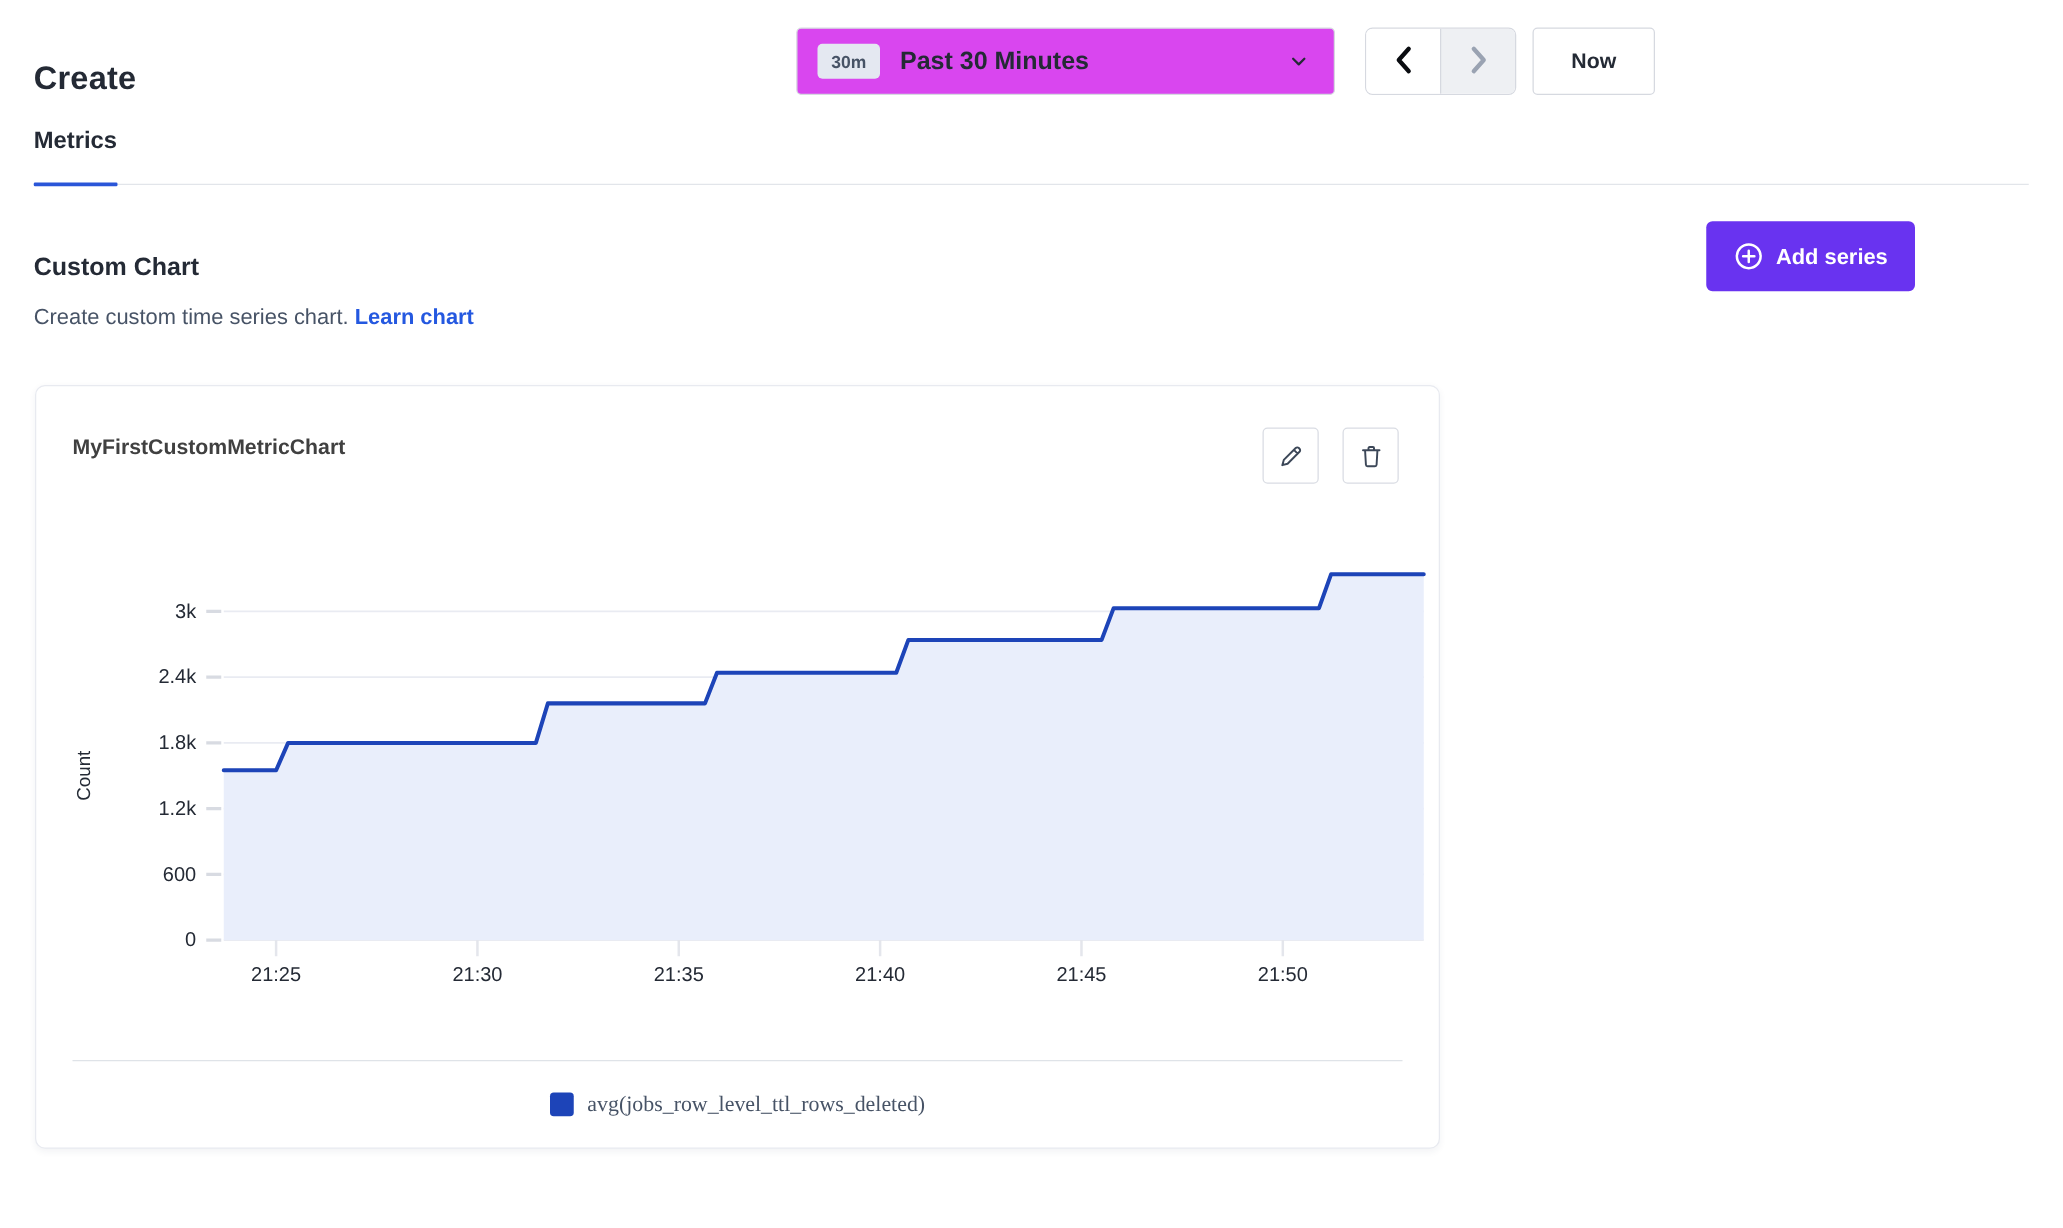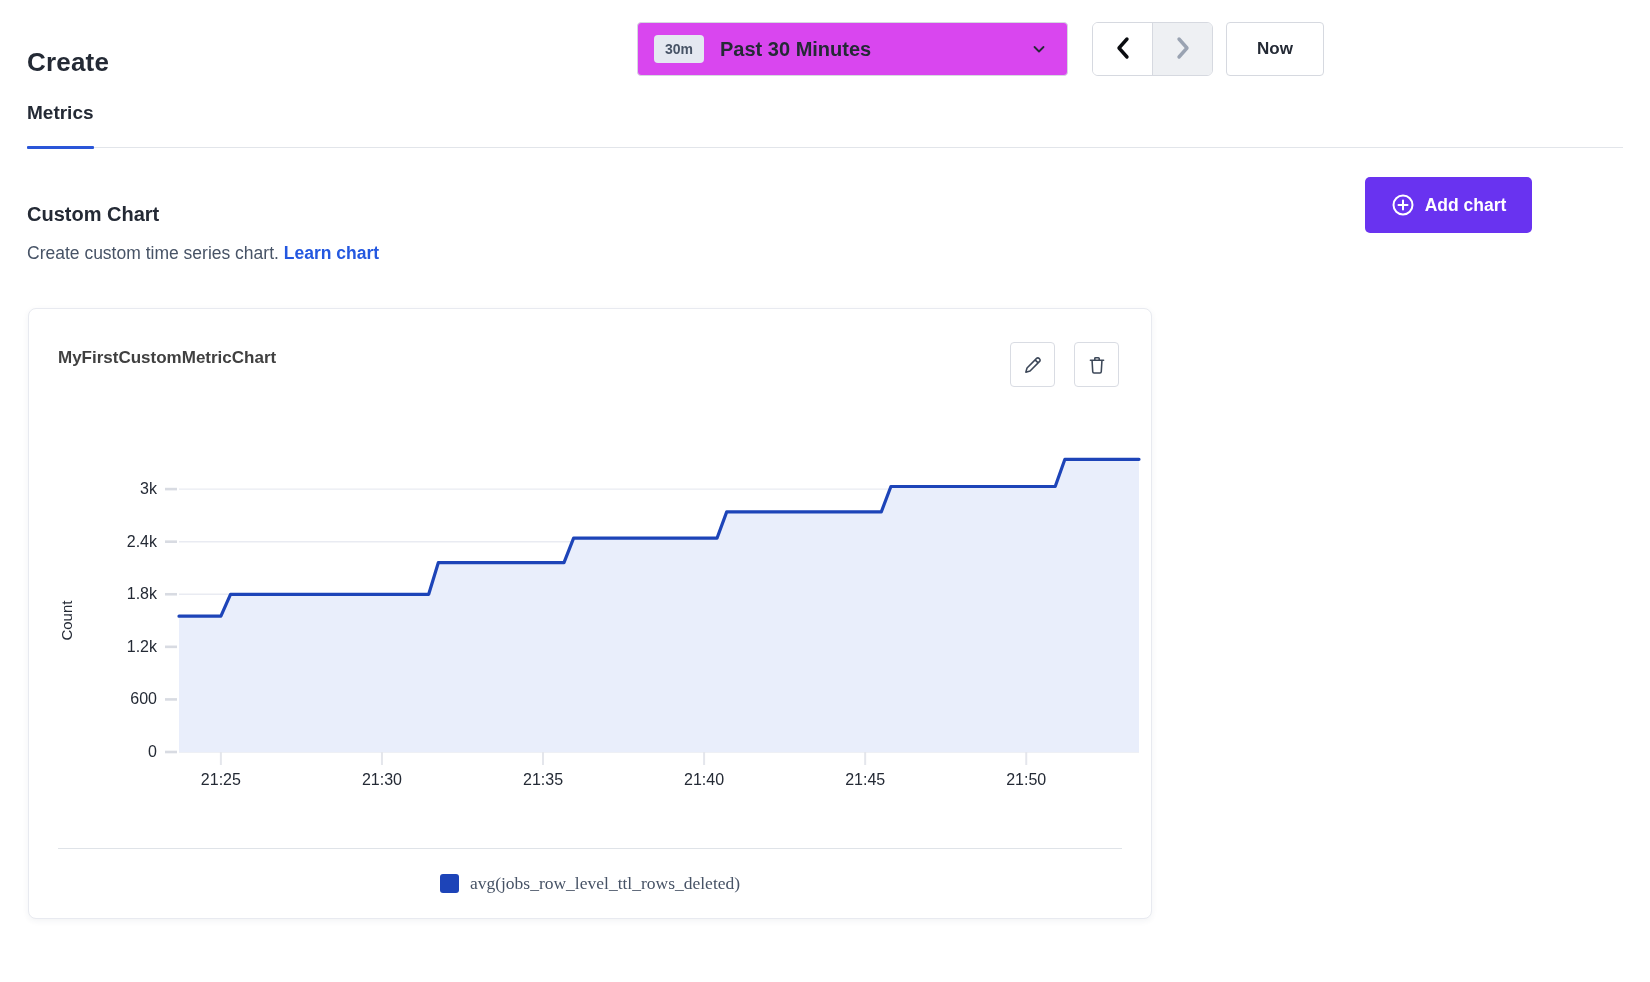--- a/index.html
+++ b/index.html
@@ -142,21 +142,21 @@
   <a>Learn chart</a>
 </div>
 
 <button class="add-chart-button">
   <span style="display:flex;">
     <svg width="24" height="24" viewBox="0 0 24 24">
         <circle cx="12" cy="12" r="9.5" fill="none" stroke="#ffffff" stroke-width="2"></circle>
         <path d="M12 7.5 V16.5 M7.5 12 H16.5" stroke="#ffffff" stroke-width="2" stroke-linecap="round"></path>
       </svg>
   </span>
-  <span>Add chart</span>
+  <span>Add series</span>
 </button>
 
 <div class="chart-card">
   <div class="card-title">MyFirstCustomMetricChart</div>
 
   <button class="icon-btn edit">
     <span style="display:flex;">
       <svg width="22" height="22" viewBox="0 0 24 24">
           <path d="M4.2 19.8 L5.5 15.2 L15.9 4.8 a1.9 1.9 0 0 1 2.7 0 l0.6 0.6 a1.9 1.9 0 0 1 0 2.7 L8.8 18.5 Z M14.3 6.4 l3.3 3.3" fill="none" stroke="#3c4758" stroke-width="1.7" stroke-linejoin="round"></path>
         </svg>

